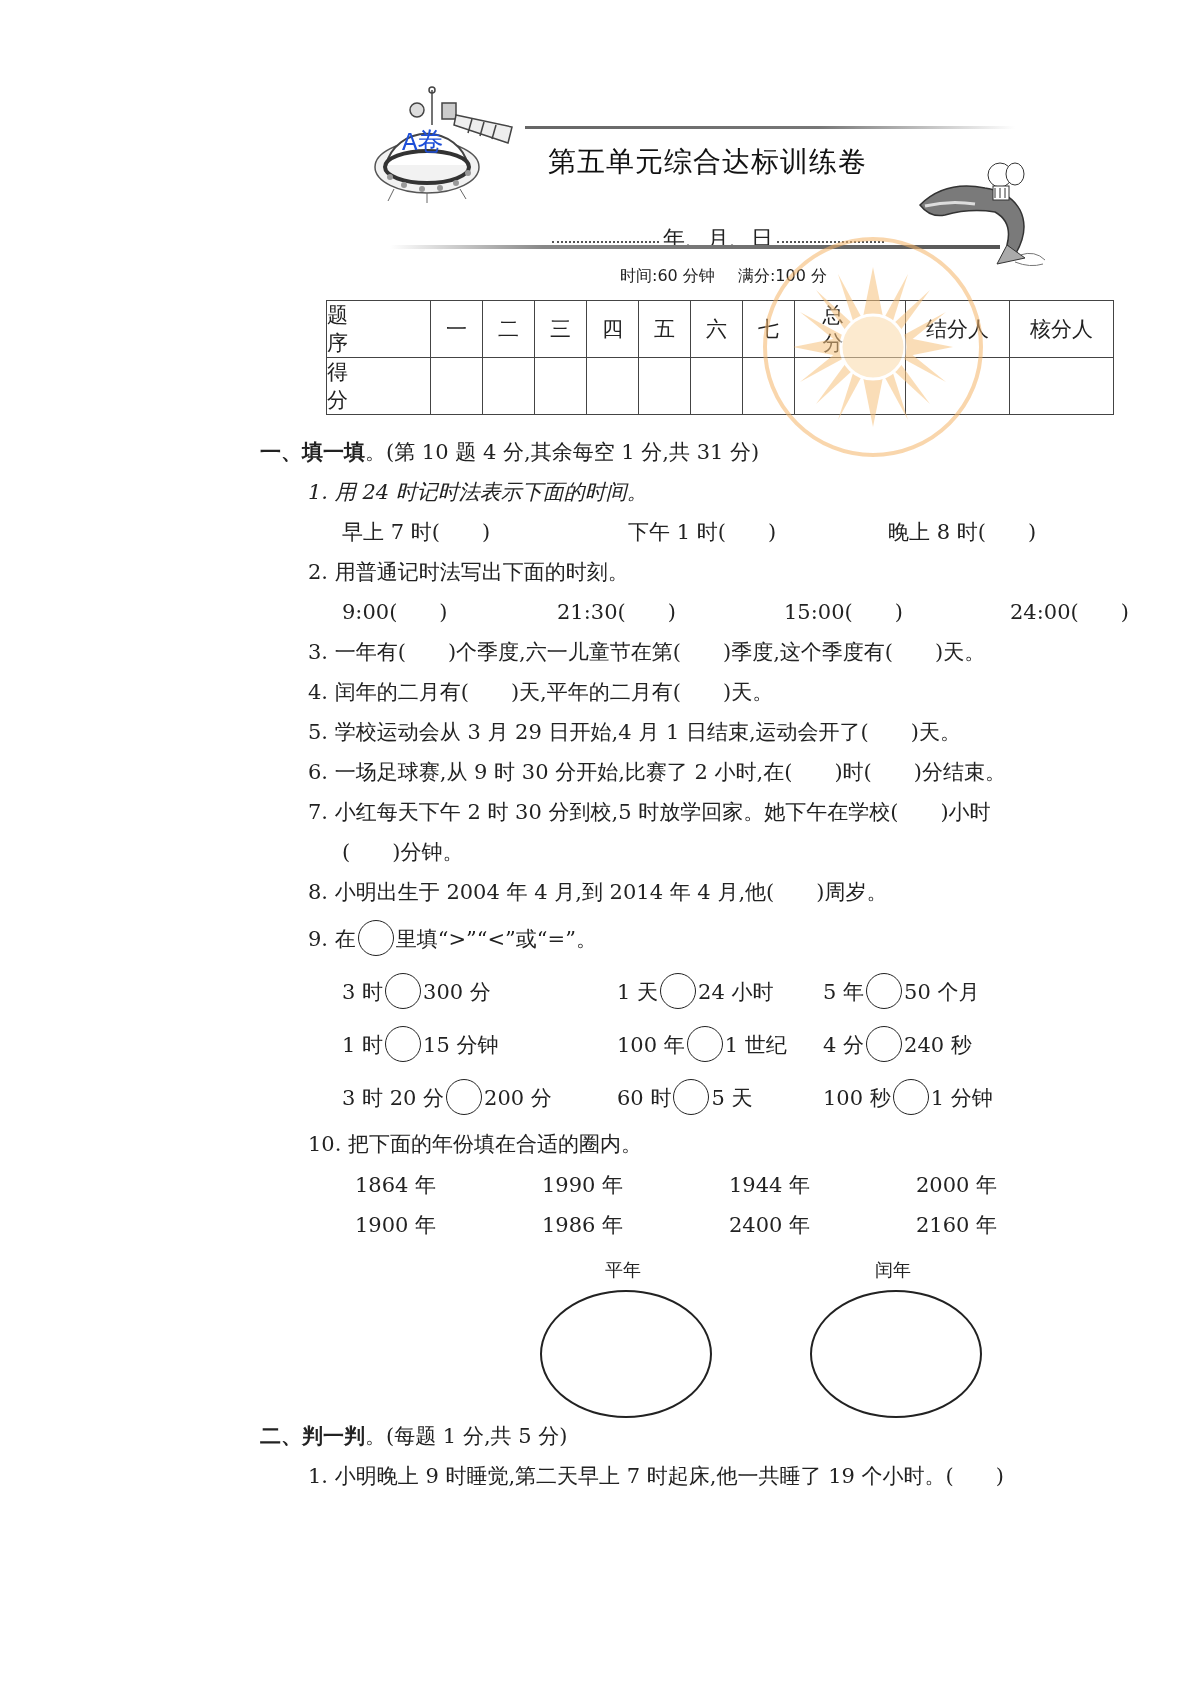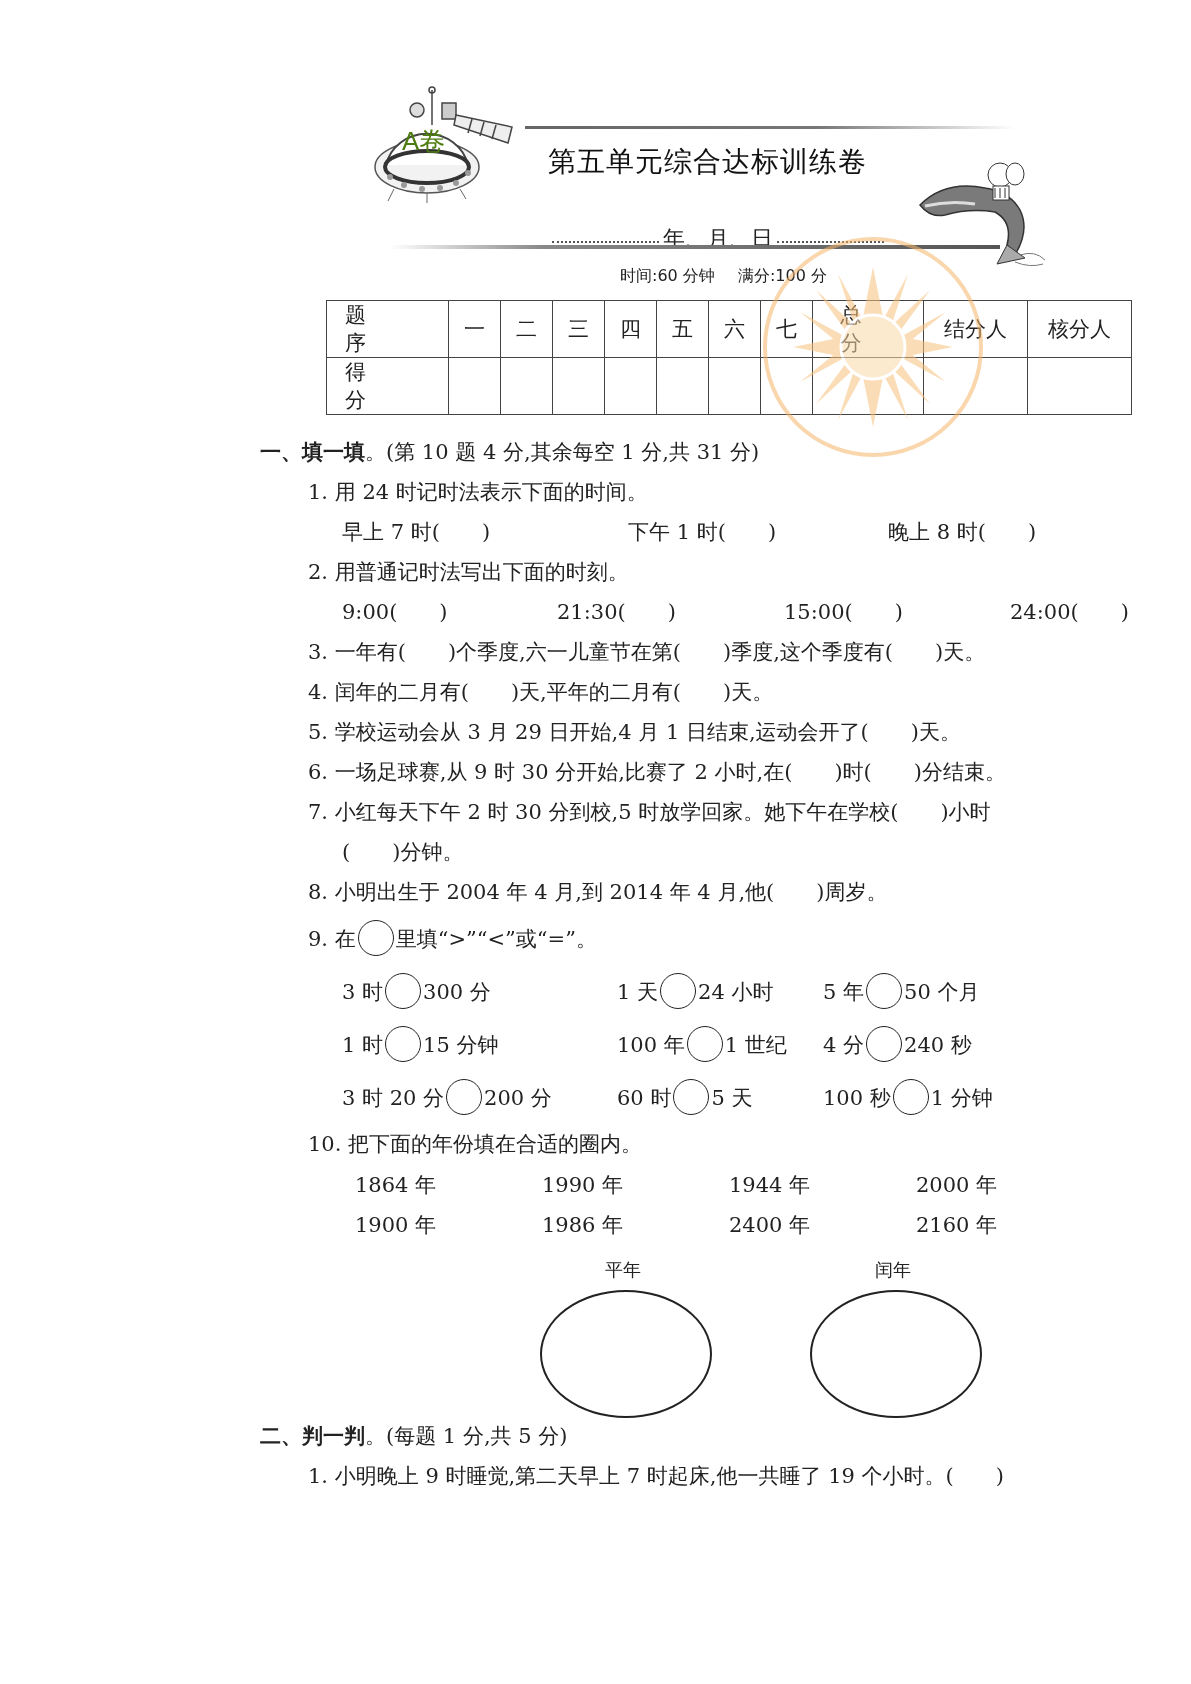--- a/index.html
+++ b/index.html
@@ -36,21 +36,21 @@
   .meta span + span { margin-left: 18px; }
 
   
   table.score {
     position: absolute; left: 326px; top: 300px; border-collapse: collapse;
     font-family: "DejaVu Sans", "Liberation Sans", sans-serif; font-size: 21px;
   }
   table.score td {
     border: 1.5px solid #444; height: 51px; text-align: center; padding: 0; color: #222;
   }
-  table.score td.head { width: 103px; text-align: left; padding-left: 18px; letter-spacing: 26px; }
+  table.score td.head { width: 103px; text-align: left; padding-left: 0; letter-spacing: 26px; }
   table.score td.num { width: 51px; }
   table.score td.wide { width: 103px; }
   table.score td.total { letter-spacing: 34px; }
 
   
   .stamp { left: 758px; top: 232px; width: 230px; height: 230px; opacity: 0.55; pointer-events: none; }
 
   
   .section {
     left: 260px; font-size: 21px; white-space: nowrap; color: #222;
@@ -91,21 +91,21 @@
       <circle cx="68" cy="103" r="3"></circle>
       <circle cx="84" cy="98" r="3"></circle>
       <circle cx="96" cy="88" r="3"></circle>
     </g>
   <g stroke="#666">
       <line x1="22" y1="104" x2="16" y2="116"></line>
       <line x1="55" y1="108" x2="55" y2="118"></line>
       <line x1="88" y1="104" x2="94" y2="114"></line>
     </g>
 </svg>
-<div class="abs" style="left:402px;top:124px;font-family:Liberation Sans, sans-serif;font-size:26px;color:#4d7c0f;">A卷</div>
+<div class="abs" style="left:402px;top:124px;font-family:Liberation Mono, monospace;font-size:26px;color:#1d4ed8;">A卷</div>
 
 <div class="abs rule-top"></div>
 <div class="abs title">第五单元综合达标训练卷</div>
 <div class="abs date-line">
   <span class="dots"></span>
   <span class="date-text">年、月、日</span>
   <span class="dots"></span>
 </div>
 <div class="abs rule-bottom"></div>
 
@@ -178,21 +178,21 @@
     <polygon points="188,80 142,105 146,114"></polygon>
       <polygon points="42,150 88,125 84,116"></polygon>
   </g>
   <circle cx="115" cy="115" r="32" fill="#fbd9a8" stroke="#fff" stroke-width="3"></circle>
 </svg>
 
 <div class="abs section" style="top:438px;">
   <span class="sec-title">一、填一填</span><span>。(第 10 题 4 分,其余每空 1 分,共 31 分)</span>
 </div>
 
-<div class="abs q" style="top:478px;">1. 用 24 时记时法表示下面的时间。</div>
+<div class="abs q" style="top:478px;font-style:italic;">1. 用 24 时记时法表示下面的时间。</div>
 <div class="abs row" style="left:342px;top:518px;">早上 7 时(　　)</div>
 <div class="abs row" style="left:628px;top:518px;">下午 1 时(　　)</div>
 <div class="abs row" style="left:888px;top:518px;">晚上 8 时(　　)</div>
 
 <div class="abs q" style="top:558px;">2. 用普通记时法写出下面的时刻。</div>
 <div class="abs row" style="left:342px;top:598px;">9:00(　　)</div>
 <div class="abs row" style="left:557px;top:598px;">21:30(　　)</div>
 <div class="abs row" style="left:784px;top:598px;">15:00(　　)</div>
 <div class="abs row" style="left:1010px;top:598px;">24:00(　　)</div>
 

